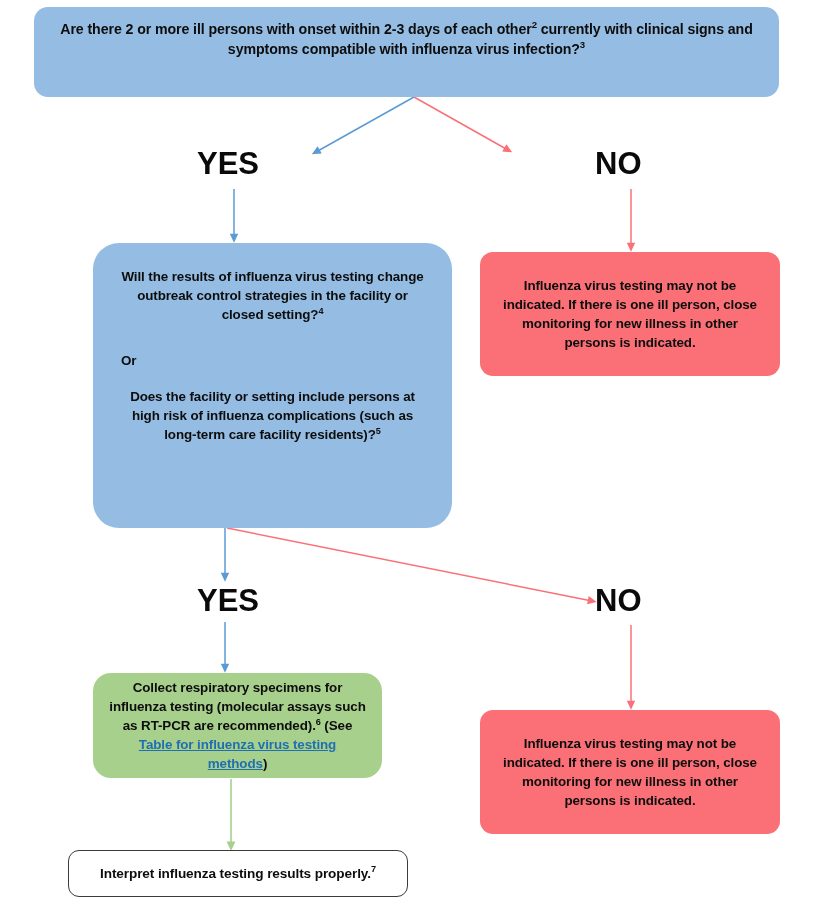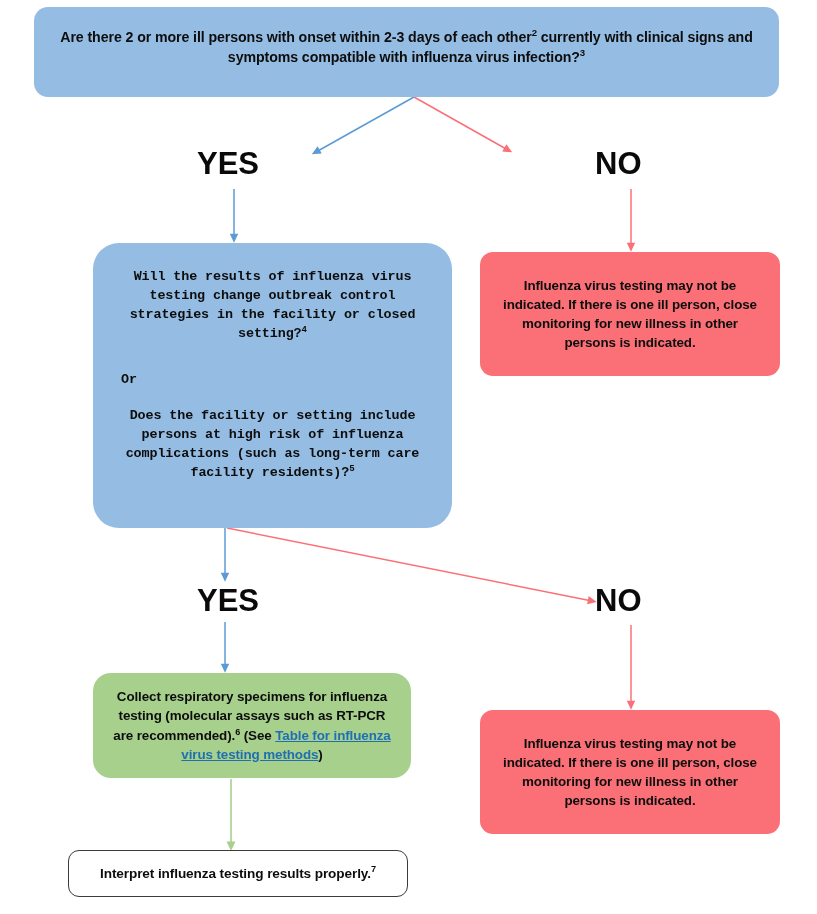--- a/index.html
+++ b/index.html
@@ -36,50 +36,50 @@
 
   
   #node-q1 {
     left: 34px; top: 7px; width: 745px; height: 90px;
     background: #95BDE3;
     border-radius: 14px;
     font-size: 14.2px;
     padding: 6px 22px 18px 22px;
     align-items: flex-start;
   }
-  #node-q1 .inner { padding-top: 6px; margin-top: 8px; }
+  #node-q1 .inner { padding-top: 6px; }
 
   #node-q2 {
     left: 93px; top: 243px; width: 359px; height: 285px;
     background: #95BDE3;
     border-radius: 26px;
     font-size: 13.4px;
     padding: 14px 26px 14px 26px;
     align-items: flex-start;
   }
-  #node-q2 .inner { padding-top: 10px; font-family: Liberation Mono, monospace; }
+  #node-q2 .inner { padding-top: 10px; }
 
   #node-no1 {
     left: 480px; top: 252px; width: 300px; height: 124px;
     background: #FB7077;
     border-radius: 13px;
     font-size: 13.4px;
     padding: 6px 16px;
   }
 
   #node-no2 {
     left: 480px; top: 710px; width: 300px; height: 124px;
     background: #FB7077;
     border-radius: 13px;
     font-size: 13.4px;
     padding: 6px 16px;
   }
 
   #node-collect {
-    left: 93px; top: 673px; width: 318px; height: 105px;
+    left: 93px; top: 673px; width: 289px; height: 105px;
     background: #A8D08D;
     border-radius: 18px;
     font-size: 13.4px;
     padding: 4px 16px;
   }
 
   #node-interpret {
     left: 68px; top: 850px; width: 340px; height: 47px;
     background: #ffffff;
     border: 1.6px solid #3b3b3b;

